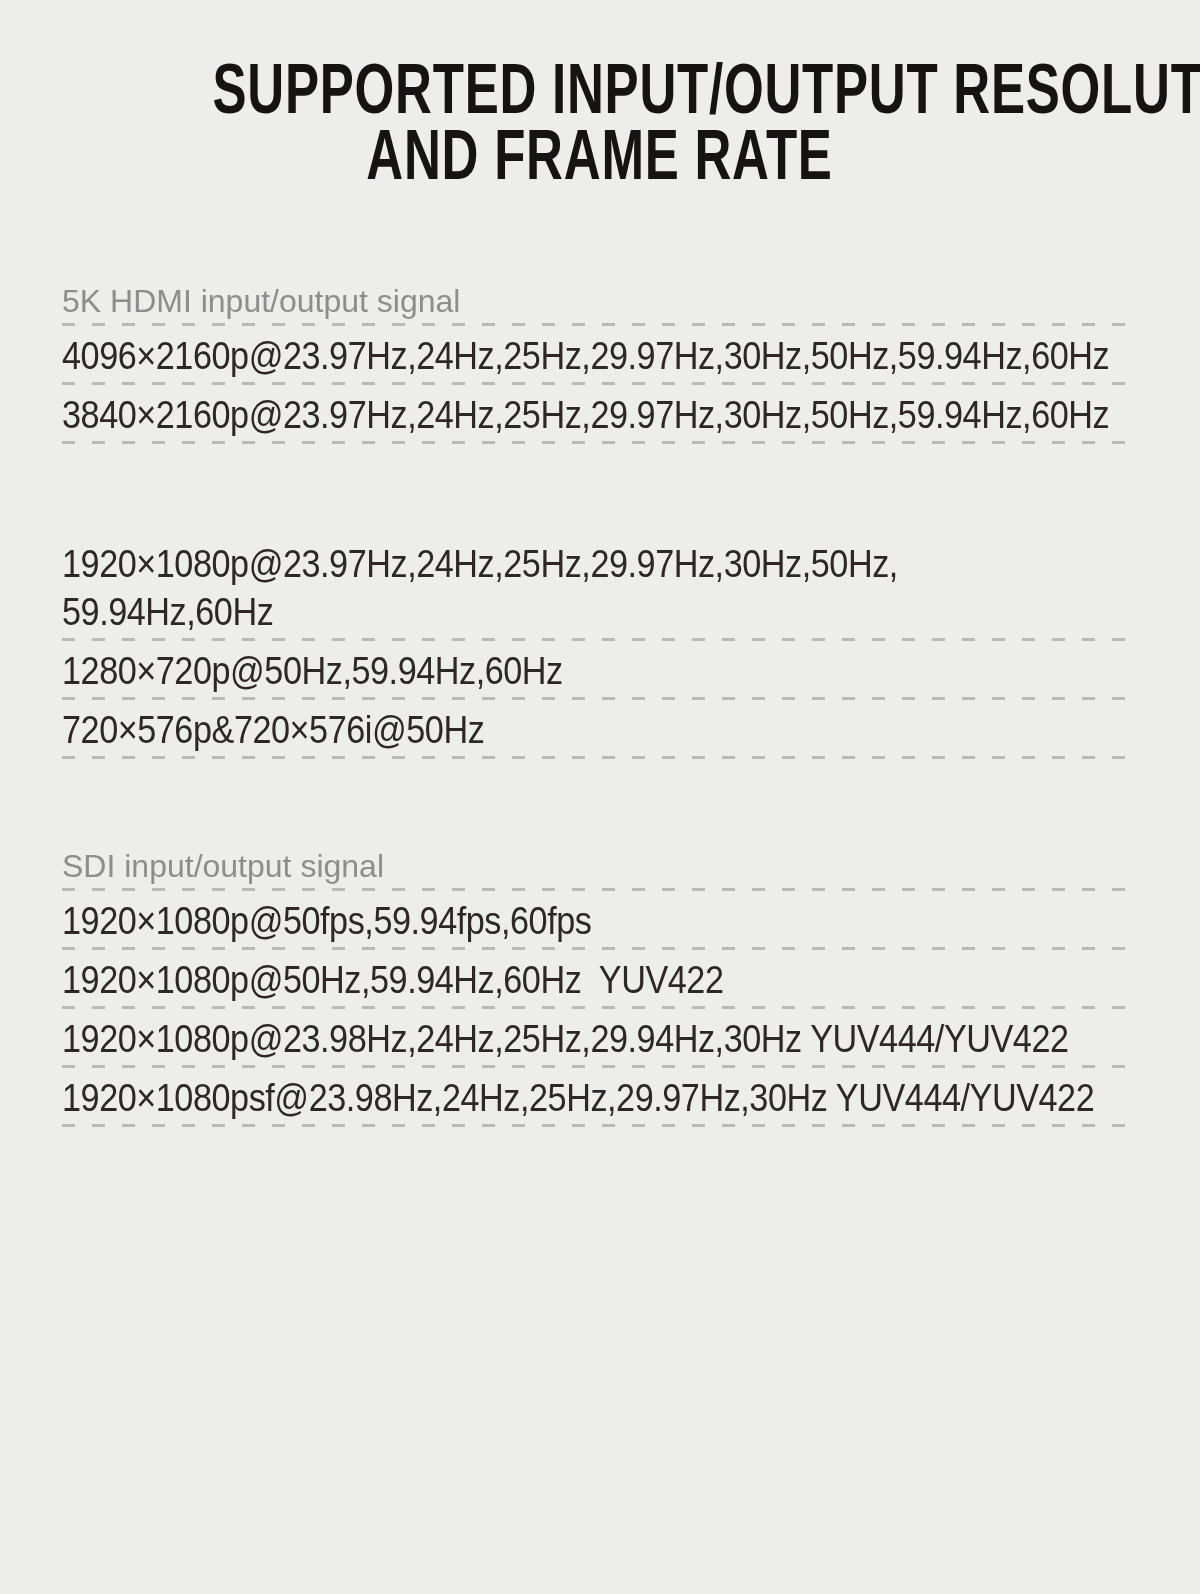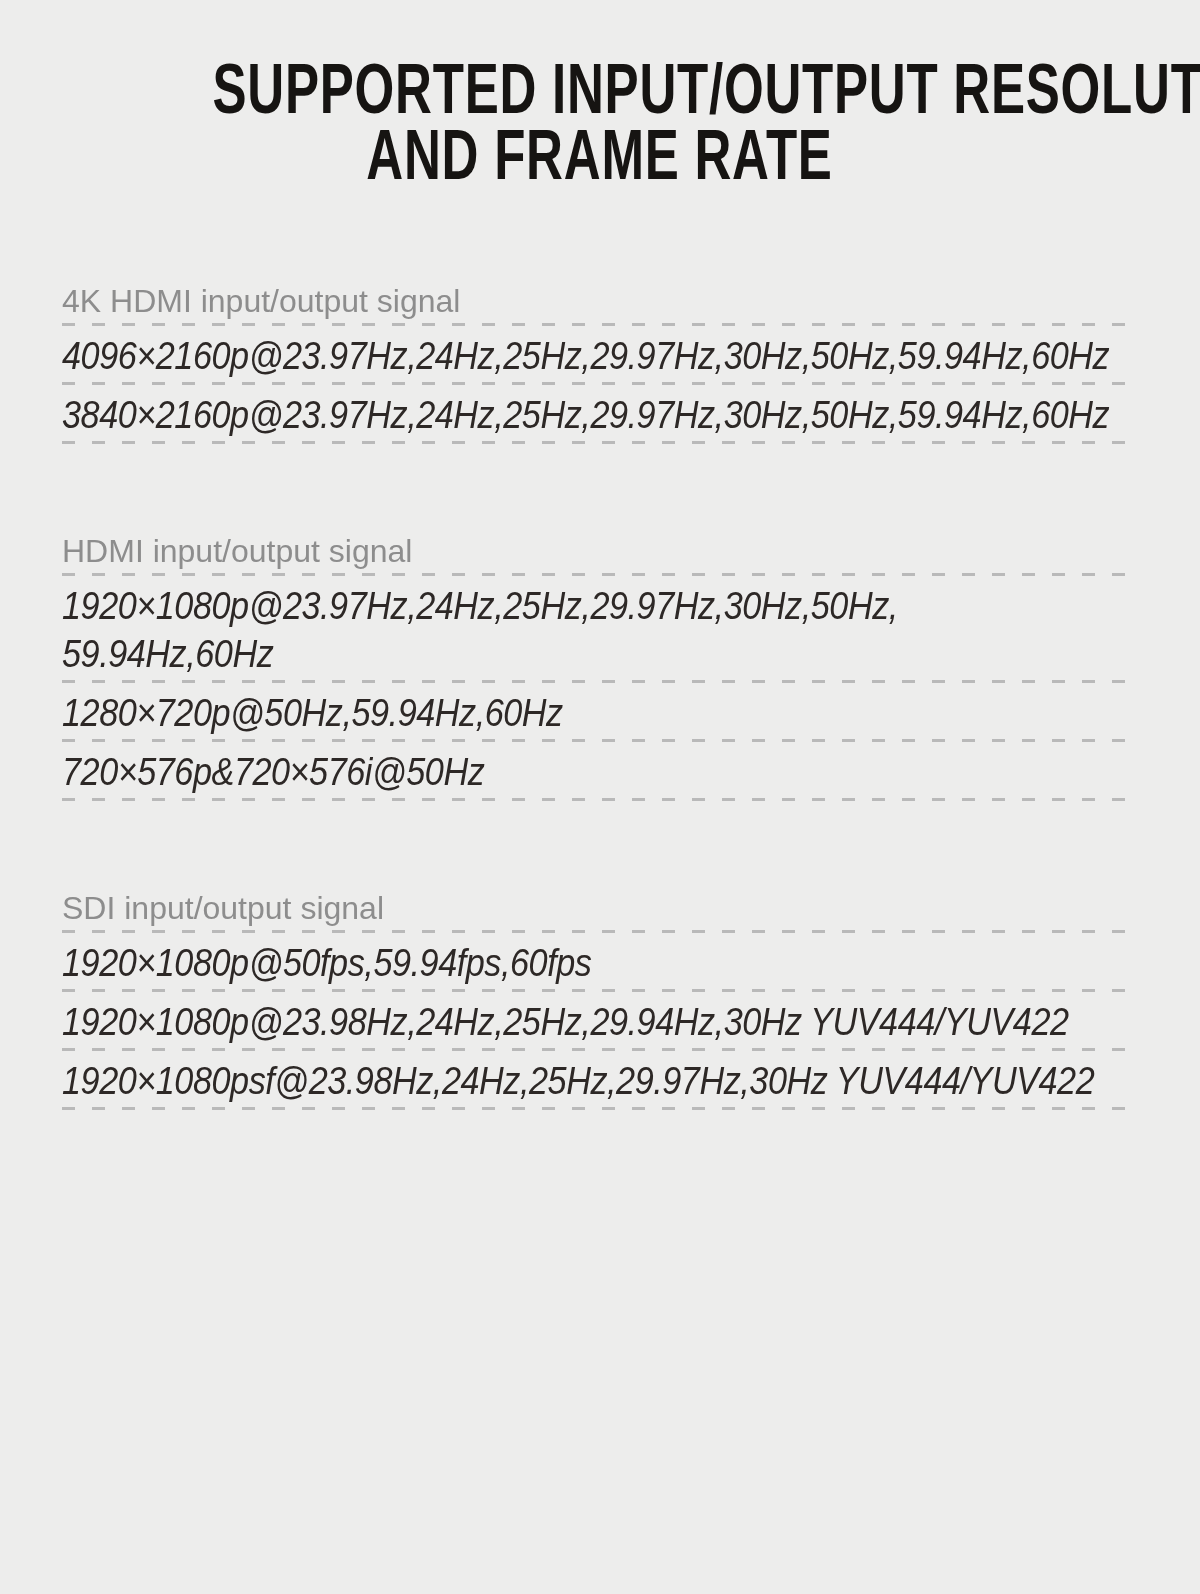--- a/index.html
+++ b/index.html
@@ -65,60 +65,59 @@
       var(--dash-color) 0 13px,
       transparent 13px 30px
     );
   }
   .row {
     position: relative;
     padding: 6px 0 5px;
     color: var(--row-color);
     font-size: 38px;
     line-height: 48px;
-    font-style: italic;
   }
   .row-text {
     display: inline-block;
     white-space: pre;
     letter-spacing: -0.5px;
     transform: scaleX(0.9);
     transform-origin: 0 50%;
   }
 </style>
 </head>
 <body>
 
 <main class="sheet">
   <h1 class="title">
     <span class="title-line">SUPPORTED INPUT/OUTPUT RESOLUTION</span>
     <span class="title-line">AND FRAME RATE</span>
   </h1>
 
   <div id="sections">
   <section class="section">
-    <h2 class="section-header">4K HDMI input/output signal</h2>
+    <h2 class="section-header">5K HDMI input/output signal</h2>
     <div class="rows">
           <div class="row"><span class="row-text">4096×2160p@23.97Hz,24Hz,25Hz,29.97Hz,30Hz,50Hz,59.94Hz,60Hz</span></div>
           <div class="row"><span class="row-text">3840×2160p@23.97Hz,24Hz,25Hz,29.97Hz,30Hz,50Hz,59.94Hz,60Hz</span></div>
         </div>
   </section>
 
   <section class="section">
-    <h2 class="section-header">HDMI input/output signal</h2>
     <div class="rows">
           <div class="row"><span class="row-text">1920×1080p@23.97Hz,24Hz,25Hz,29.97Hz,30Hz,50Hz,
 59.94Hz,60Hz</span></div>
           <div class="row"><span class="row-text">1280×720p@50Hz,59.94Hz,60Hz</span></div>
           <div class="row"><span class="row-text">720×576p&amp;720×576i@50Hz</span></div>
         </div>
   </section>
 
   <section class="section">
     <h2 class="section-header">SDI input/output signal</h2>
     <div class="rows">
           <div class="row"><span class="row-text">1920×1080p@50fps,59.94fps,60fps</span></div>
+          <div class="row"><span class="row-text">1920×1080p@50Hz,59.94Hz,60Hz  YUV422</span></div>
           <div class="row"><span class="row-text">1920×1080p@23.98Hz,24Hz,25Hz,29.94Hz,30Hz YUV444/YUV422</span></div>
           <div class="row"><span class="row-text">1920×1080psf@23.98Hz,24Hz,25Hz,29.97Hz,30Hz YUV444/YUV422</span></div>
         </div>
   </section>
 </div>
 </main>
 
 </body></html>

